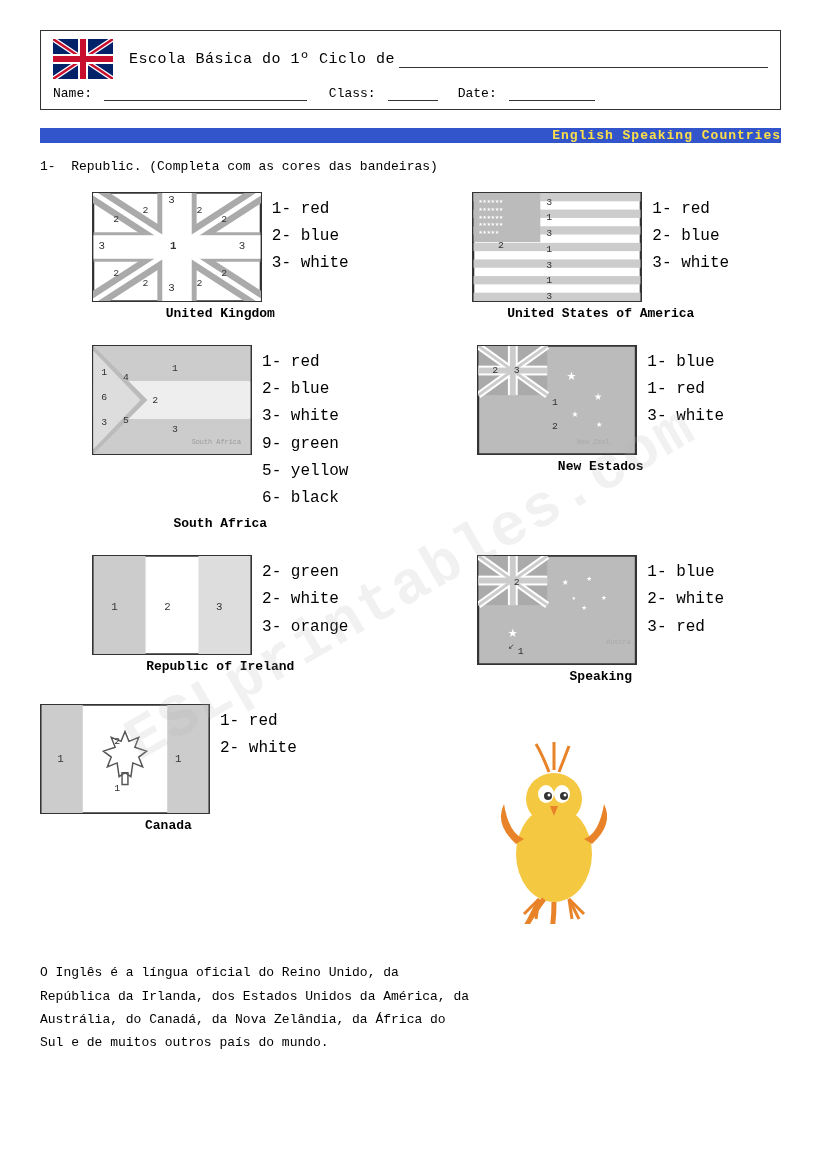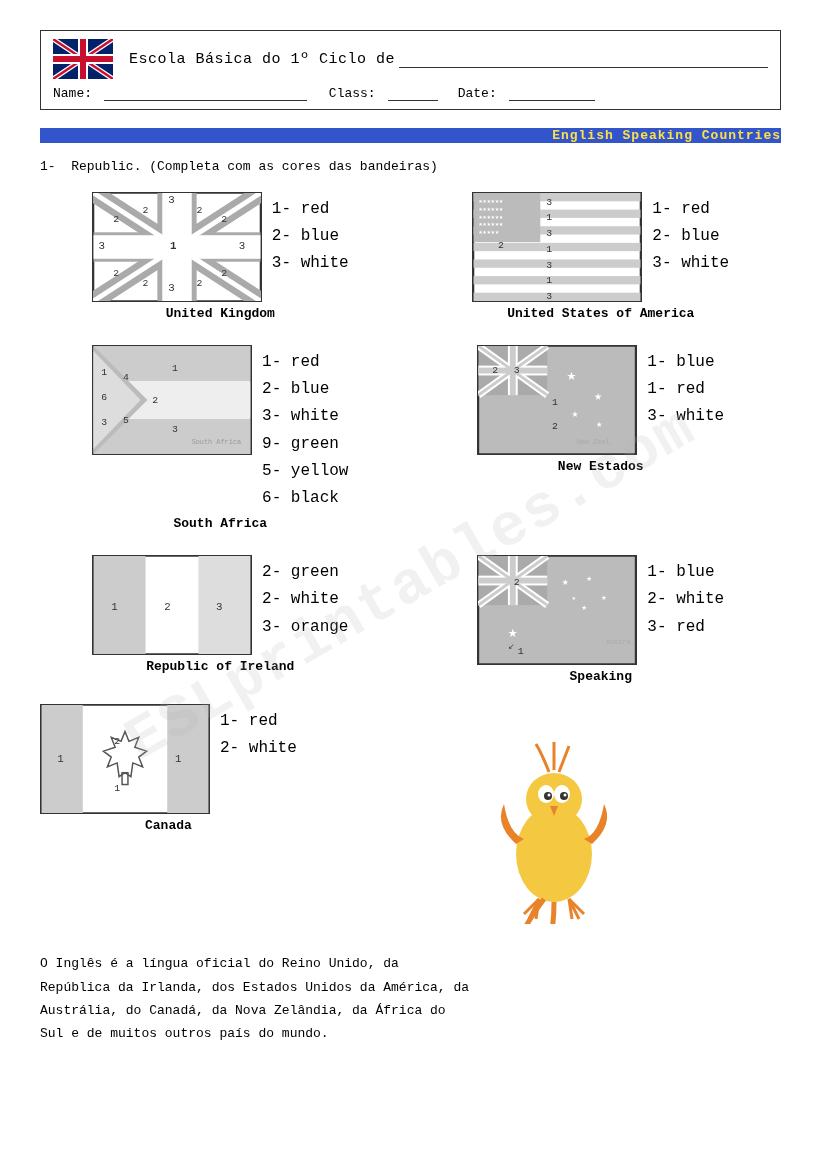--- a/index.html
+++ b/index.html
@@ -124,21 +124,21 @@
     .flag-nz { width: 160px; height: 110px; }
     .flag-ire { width: 160px; height: 100px; }
     .flag-aus { width: 160px; height: 110px; }
     .flag-can { width: 170px; height: 110px; }
 
     
     .bottom-text {
       font-size: 13px;
       font-family: 'Courier New', Courier, monospace;
       line-height: 1.8;
-      margin-top: 10px;
+      margin-top: 19px;
       max-width: 430px;
     }
     .bottom-row {
       display: flex;
       align-items: flex-start;
       gap: 20px;
     }
     .mascot {
       width: 160px;
       flex-shrink: 0;

